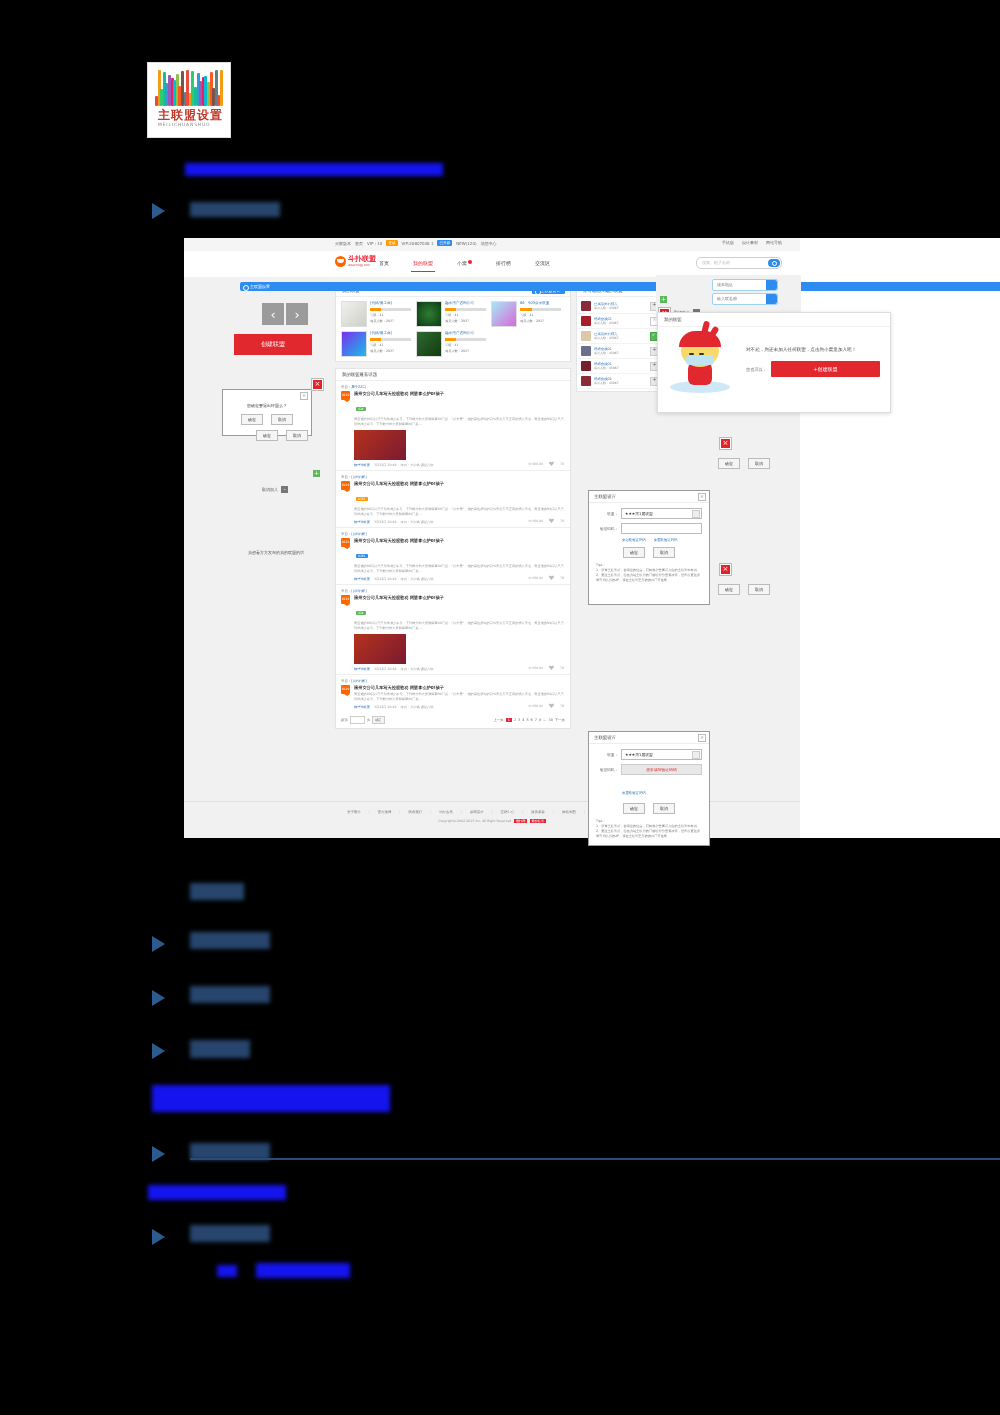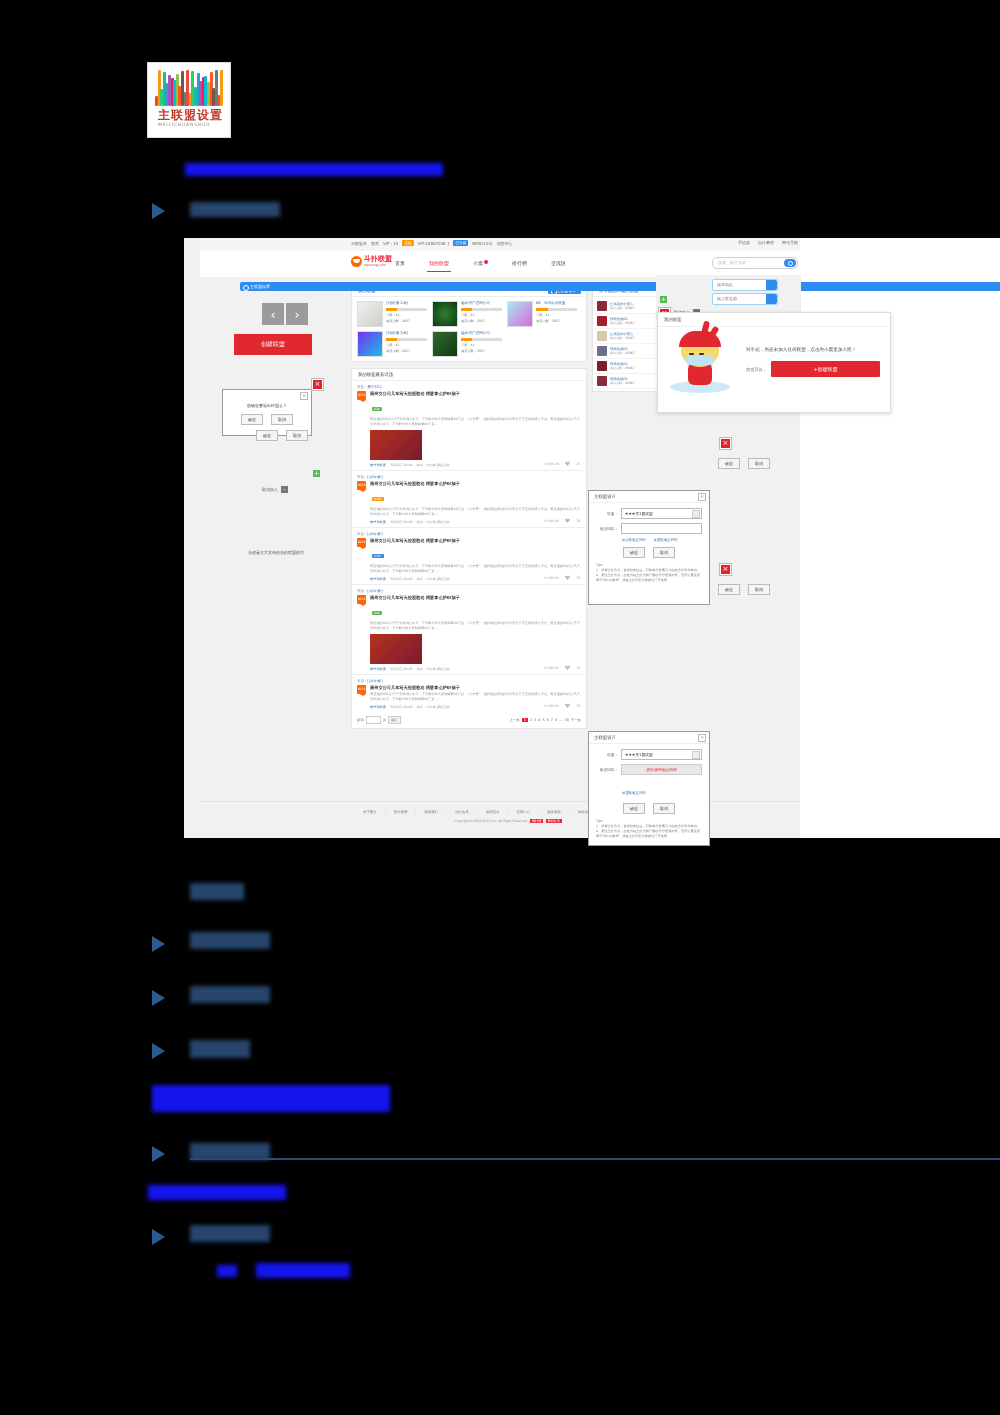--- a/index.html
+++ b/index.html
@@ -12,21 +12,21 @@
   .tri{position:absolute;width:0;height:0;border-left:13px solid #2c5b8f;border-top:8px solid transparent;border-bottom:8px solid transparent;filter:blur(.6px);}
 
   .logo-box{position:absolute;left:147px;top:62px;width:82px;height:74px;background:#fff;border:1px solid #ddd;overflow:hidden;}
   .logo-bars{position:absolute;left:7px;top:7px;width:68px;height:36px;}
   .logo-bars i{position:absolute;bottom:0;width:3px;border-radius:1px;}
   .logo-cn{position:absolute;left:10px;top:44px;font-size:12px;color:#c0392b;letter-spacing:1px;font-weight:bold;}
   .logo-en{position:absolute;left:10px;top:59px;font-size:4.5px;color:#888;letter-spacing:.8px;}
 
   
   .shot{position:absolute;left:184px;top:238px;width:616px;height:600px;background:#f1f1f1;overflow:hidden;}
-  .shot-inner{position:absolute;left:16px;top:0;width:548px;height:600px;padding-left:24px;}
+  .shot-inner{position:absolute;left:0;top:0;width:548px;height:600px;padding-left:24px;}
 
   
   .topbar{position:absolute;left:0;top:0;width:616px;height:13px;background:#f5f5f5;border-bottom:1px solid #e3e3e3;}
   .tb-l{position:absolute;left:151px;top:2px;display:flex;align-items:center;gap:4px;}
   .tb-r{position:absolute;right:18px;top:2px;display:flex;align-items:center;gap:8px;}
   .tb-t{font-size:4px;color:#6a6a6a;white-space:nowrap;filter:blur(.35px);}
   .tb-chip{font-size:3.6px;color:#fff;background:#f90;padding:0 2px;border-radius:1px;line-height:6px;filter:blur(.3px);}
   .tb-chip.b{background:#2d8cf0;}
 
   

